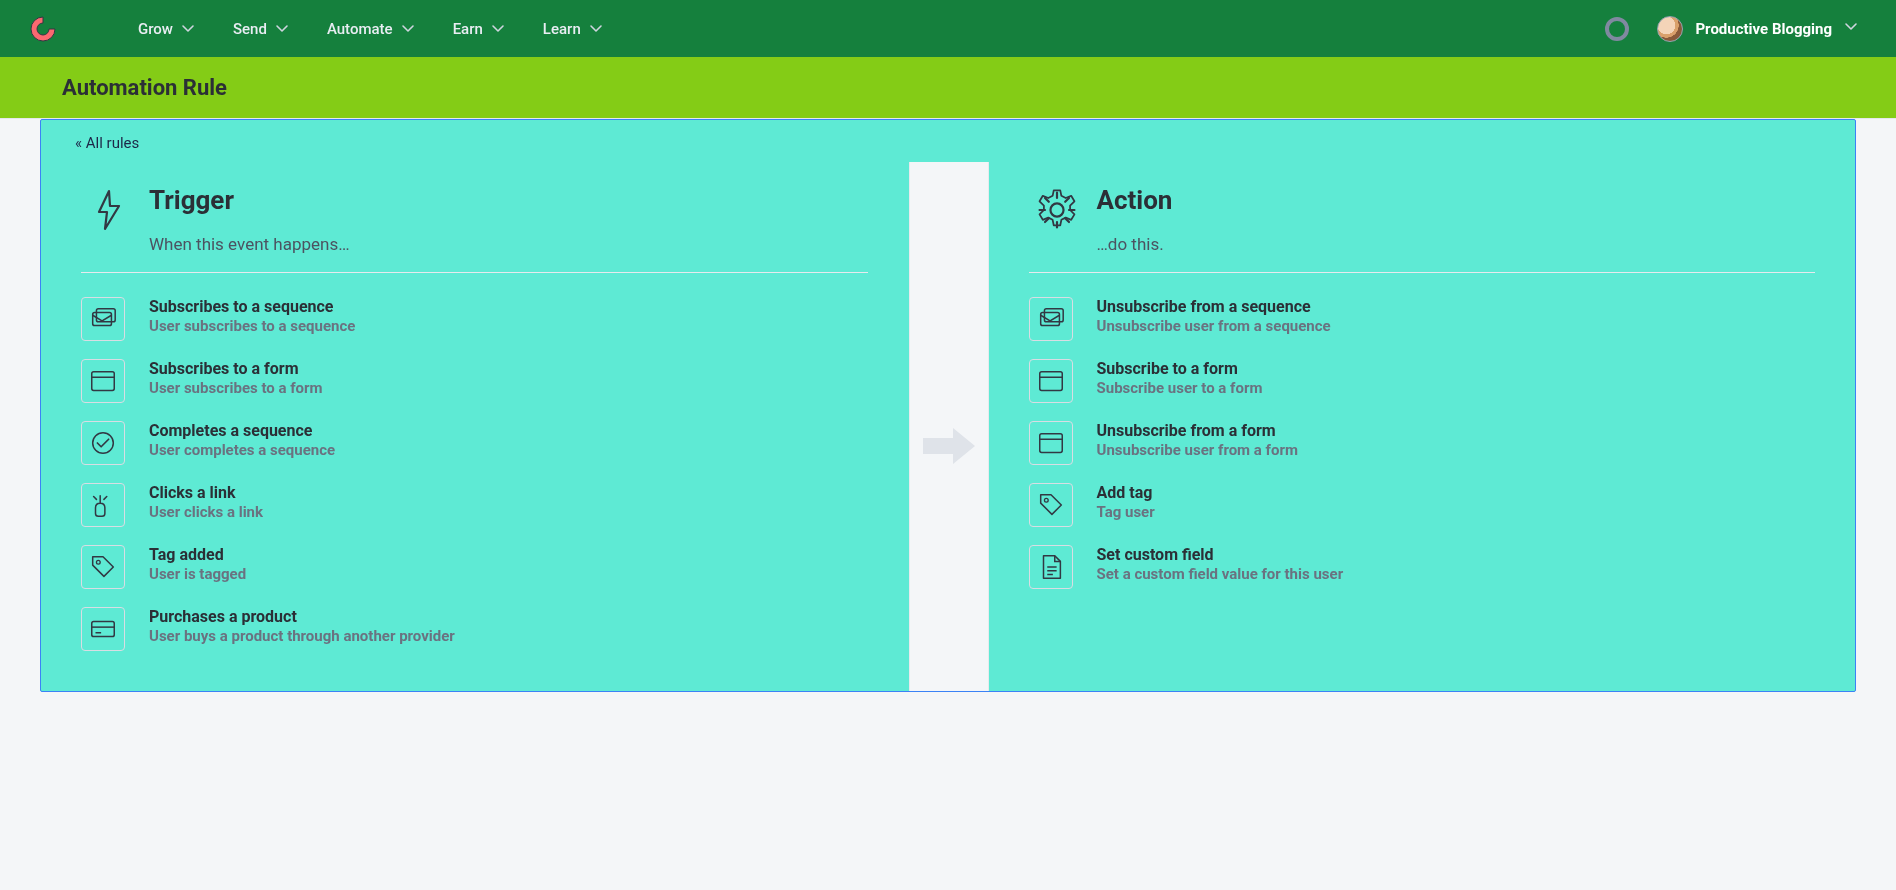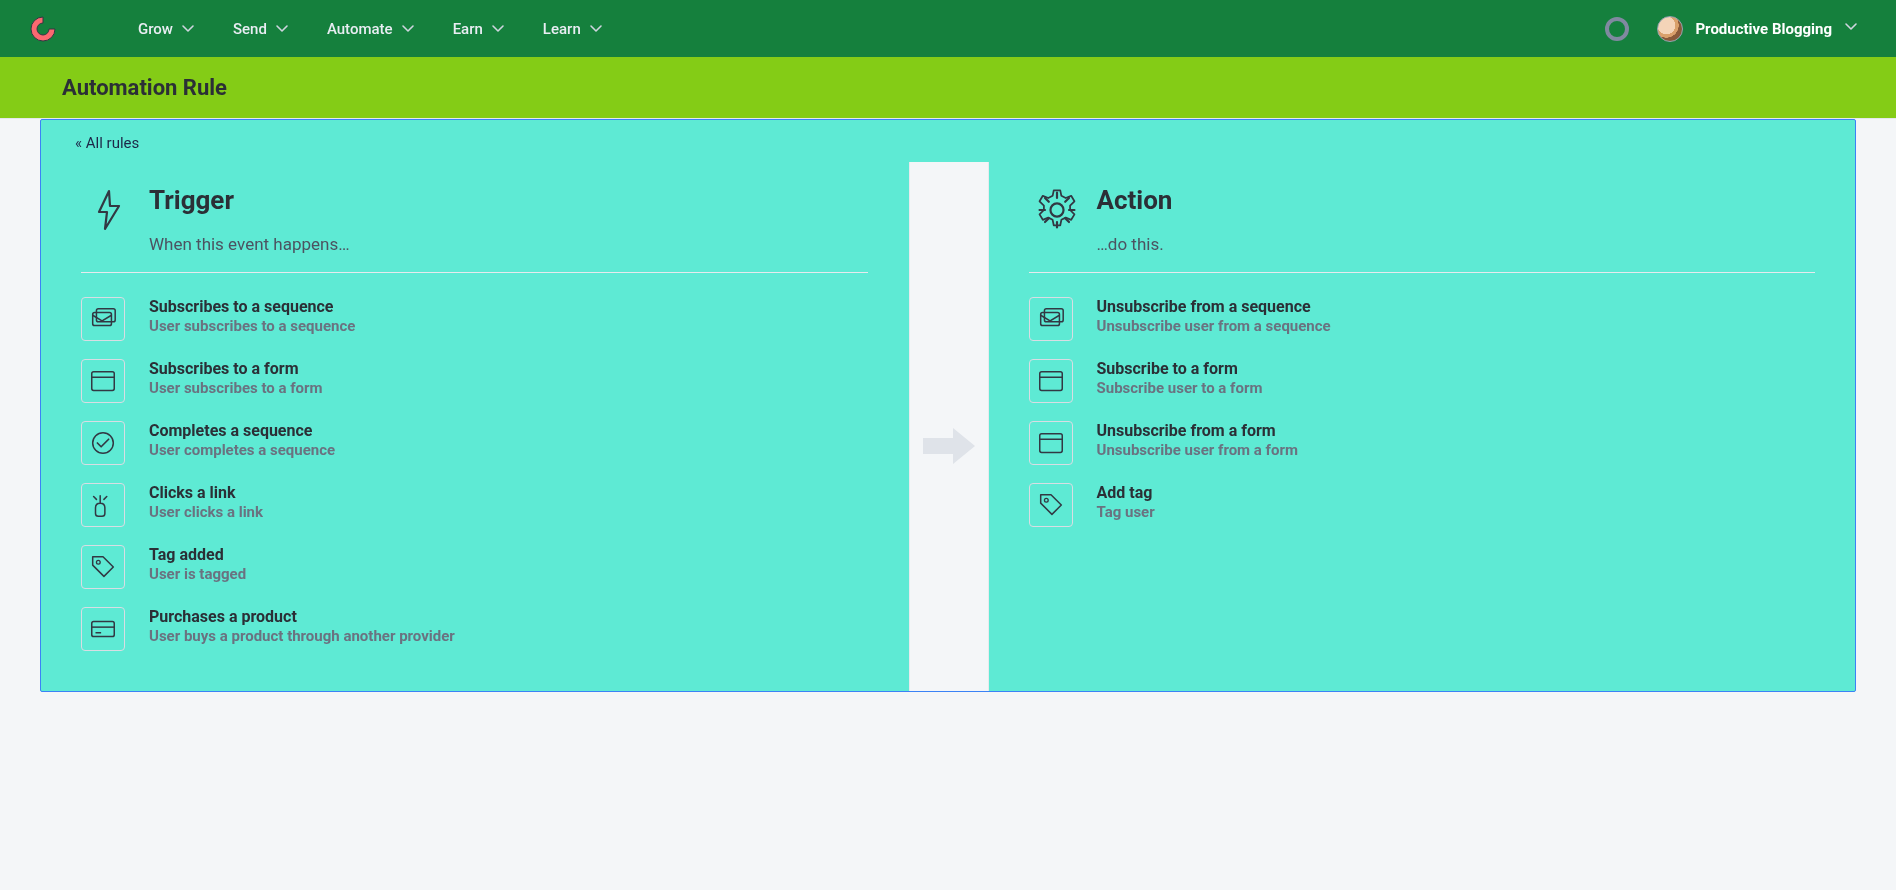--- a/index.html
+++ b/index.html
@@ -454,17 +454,28 @@
               <div class="iconbox">
                 <svg width="30" height="30" viewBox="0 0 32 32">
                   <use href="#ic-tag"></use>
                 </svg>
               </div>
               <div class="texts">
                 <div class="title">Add tag</div>
                 <div class="desc">Tag user</div>
               </div>
             </div>
+            <div class="option">
+              <div class="iconbox">
+                <svg width="30" height="30" viewBox="0 0 32 32">
+                  <use href="#ic-file"></use>
+                </svg>
+              </div>
+              <div class="texts">
+                <div class="title">Set custom field</div>
+                <div class="desc">Set a custom field value for this user</div>
+              </div>
+            </div>
           </div>
       </div>
     </div>
   </div>
 </div>
 
 </body></html>

